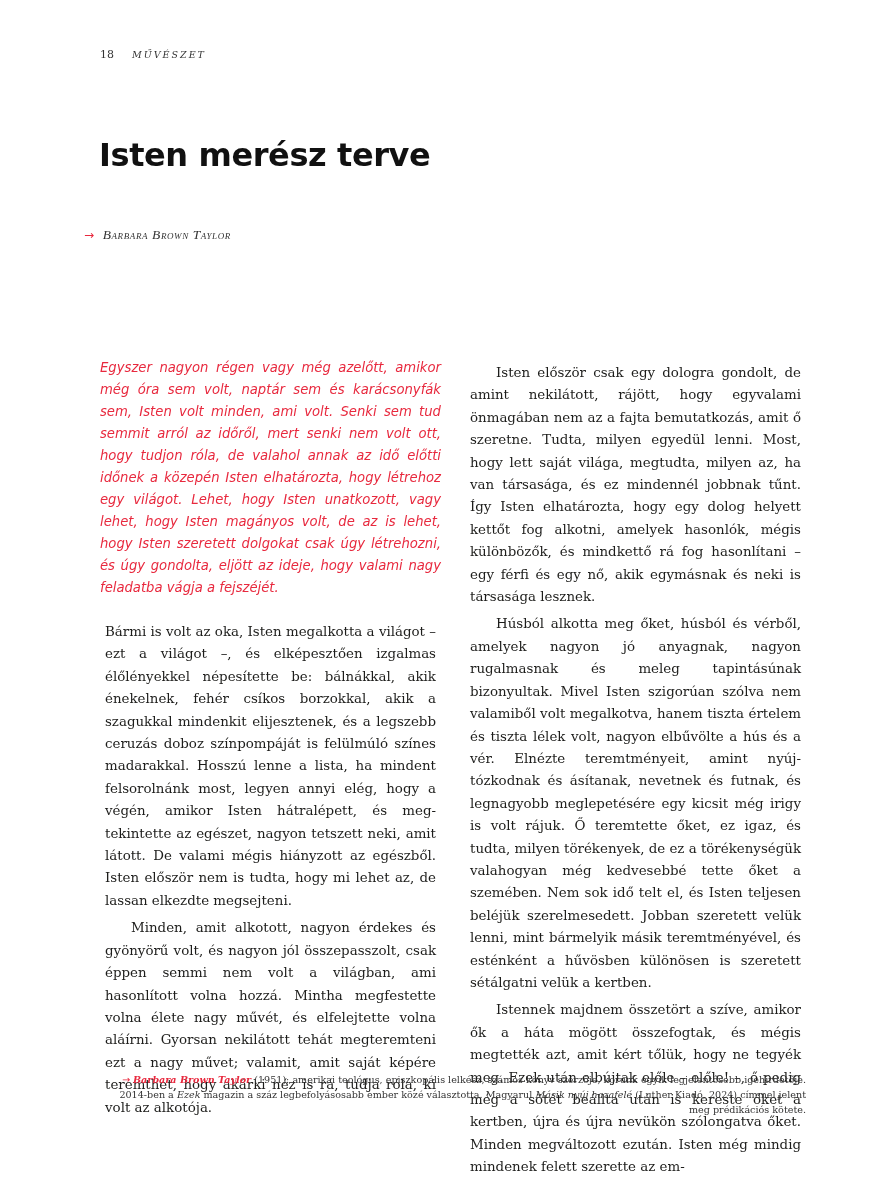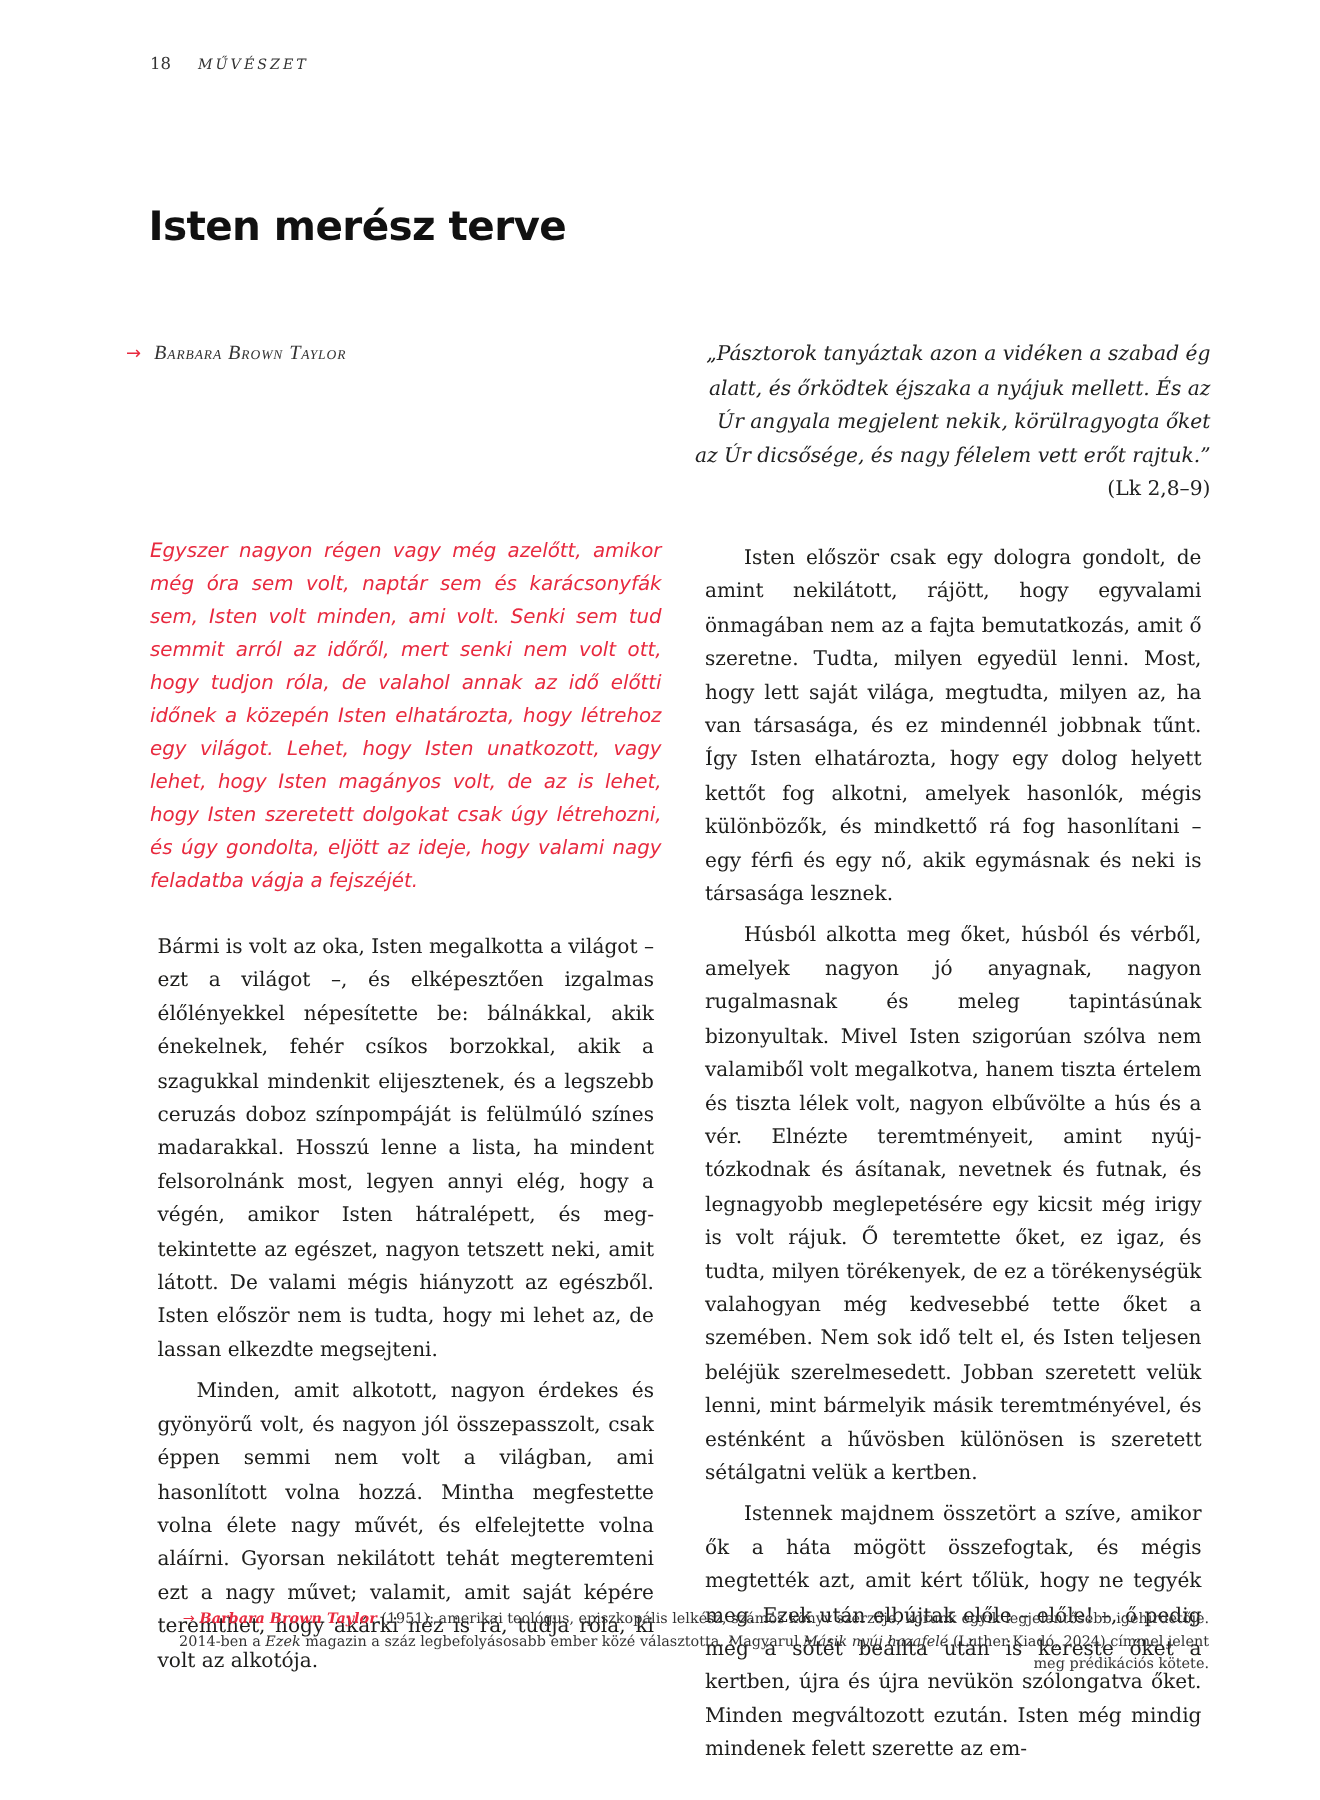--- a/index.html
+++ b/index.html
@@ -1,23 +1,23 @@
 <!DOCTYPE html>
 <html><head>
   <meta charset="utf-8">
   <style>
     html, body { margin: 0; padding: 0; background: #ffffff; }
     body { width: 880px; height: 1200px; position: relative; overflow: hidden; color: #1d1d1b; }
     .page { position: absolute; left: 0; top: 0; width: 880px; height: 1200px; }
 
-    .running-head { position: absolute; left: 100px; top: 36px; font-family: "DejaVu Serif", serif; font-size: 11px; color: #333; display: flex; align-items: baseline; }
+    .running-head { position: absolute; left: 100px; top: 48px; font-family: "DejaVu Serif", serif; font-size: 11px; color: #333; display: flex; align-items: baseline; }
     .running-head .pno { margin-right: 18px; }
     .running-head .sect { font-style: italic; letter-spacing: 2px; font-size: 9.5px; font-weight: normal; }
 
-    .title { position: absolute; left: 99px; top: 136px; margin: 0; font-family: "DejaVu Sans", sans-serif; font-weight: bold; font-size: 27px; letter-spacing: -0.4px; color: #111; }
+    .title { position: absolute; left: 99px; top: 136px; margin: 0; font-family: "DejaVu Sans", sans-serif; font-weight: bold; font-size: 32px; letter-spacing: -0.4px; color: #111; }
 
     .byline { position: absolute; left: 84px; top: 189px; font-family: "Liberation Serif", serif; font-style: italic; font-size: 13.5px; color: #333; letter-spacing: 0.6px; margin-top: 38px; }
     .byline .arrow { color: #e8293e; font-style: normal; margin-right: 4px; font-family: "DejaVu Sans", sans-serif; font-size: 12px; }
     .sc { font-variant: small-caps; }
 
     .epigraph { position: absolute; left: 462px; top: 225px; width: 345px; text-align: right; font-family: "DejaVu Serif", serif; font-style: italic; font-size: 13.5px; line-height: 22.5px; color: #222; }
     .epigraph .ref { font-style: normal; }
 
     .col { position: absolute; width: 341px; font-family: "DejaVu Serif", serif; font-size: 13.4px; line-height: 22.4px; color: #1d1d1b; text-align: justify; hyphens: manual; }
     .col-left { left: 100px; top: 357px; }
@@ -43,24 +43,20 @@
     <span class="sect">MŰVÉSZET</span>
   </div>
 
   <h1 class="title">Isten merész terve</h1>
 
   <div class="byline">
     <span class="arrow">→</span>
     <span class="sc">Barbara Brown Taylor</span>
   </div>
 
-  <div class="epigraph">
-    <span>„Pásztorok tanyáztak azon a vidéken a szabad ég alatt, és őrködtek éjszaka a nyájuk mellett. És az Úr angyala megjelent nekik, körülragyogta őket az Úr dicsősége, és nagy félelem vett erőt rajtuk.”</span>
-    <span class="ref">(Lk 2,8–9)</span>
-  </div>
 
   <div class="col col-left">
     <p class="lead">Egyszer nagyon régen vagy még azelőtt, amikor még óra sem volt, naptár sem és karácsonyfák sem, Isten volt minden, ami volt. Senki sem tud semmit arról az időről, mert senki nem volt ott, hogy tudjon róla, de valahol annak az idő előtti időnek a közepén Isten elhatározta, hogy létrehoz egy világot. Lehet, hogy Isten unatkozott, vagy lehet, hogy Isten magányos volt, de az is lehet, hogy Isten szeretett dolgokat csak úgy létrehozni, és úgy gondolta, eljött az ideje, hogy valami nagy feladatba vágja a fejszéjét.</p>
     <p>Bármi is volt az oka, Isten megalkotta a világot – ezt a világot –, és elképesztően izgalmas élőlényekkel népesítette be: bálnákkal, akik énekelnek, fehér csíkos borzokkal, akik a szagukkal mindenkit elijesz­tenek, és a legszebb ceruzás doboz színpompáját is felülmúló színes madarakkal. Hosszú lenne a lista, ha mindent felsorolnánk most, legyen annyi elég, hogy a végén, amikor Isten hátralépett, és meg­tekintette az egészet, nagyon tetszett neki, amit látott. De valami mégis hiányzott az egészből. Isten először nem is tudta, hogy mi lehet az, de lassan elkezdte megsejteni.</p>
     <p class="indent">Minden, amit alkotott, nagyon érdekes és gyö­nyörű volt, és nagyon jól összepasszolt, csak éppen semmi nem volt a világban, ami hasonlított volna hozzá. Mintha megfestette volna élete nagy művét, és elfelejtette volna aláírni. Gyorsan nekilátott tehát megteremteni ezt a nagy művet; valamit, amit saját képére teremthet, hogy akárki néz is rá, tudja róla, ki volt az alkotója.</p>
   </div>
 
   <div class="col col-right">
     <p class="first">Isten először csak egy dologra gondolt, de amint nekilátott, rájött, hogy egyvalami önmagában nem az a fajta bemutatkozás, amit ő szeretne. Tudta, milyen egyedül lenni. Most, hogy lett saját világa, megtudta, milyen az, ha van társasága, és ez mindennél jobbnak tűnt. Így Isten elhatározta, hogy egy dolog helyett kettőt fog alkotni, amelyek hasonlók, mégis külön­bözők, és mindkettő rá fog hasonlítani – egy férfi és egy nő, akik egymásnak és neki is társasága lesznek.</p>
     <p class="indent">Húsból alkotta meg őket, húsból és vérből, ame­lyek nagyon jó anyagnak, nagyon rugalmasnak és meleg tapintásúnak bizonyultak. Mivel Isten szigo­rúan szólva nem valamiből volt megalkotva, hanem tiszta értelem és tiszta lélek volt, nagyon elbűvölte a hús és a vér. Elnézte teremtményeit, amint nyúj­tózkodnak és ásítanak, nevetnek és futnak, és leg­nagyobb meglepetésére egy kicsit még irigy is volt rájuk. Ő teremtette őket, ez igaz, és tudta, milyen törékenyek, de ez a törékenységük valahogyan még kedvesebbé tette őket a szemében. Nem sok idő telt el, és Isten teljesen beléjük szerelmesedett. Jobban szeretett velük lenni, mint bármelyik másik teremt­ményével, és esténként a hűvösben különösen is szeretett sétálgatni velük a kertben.</p>

